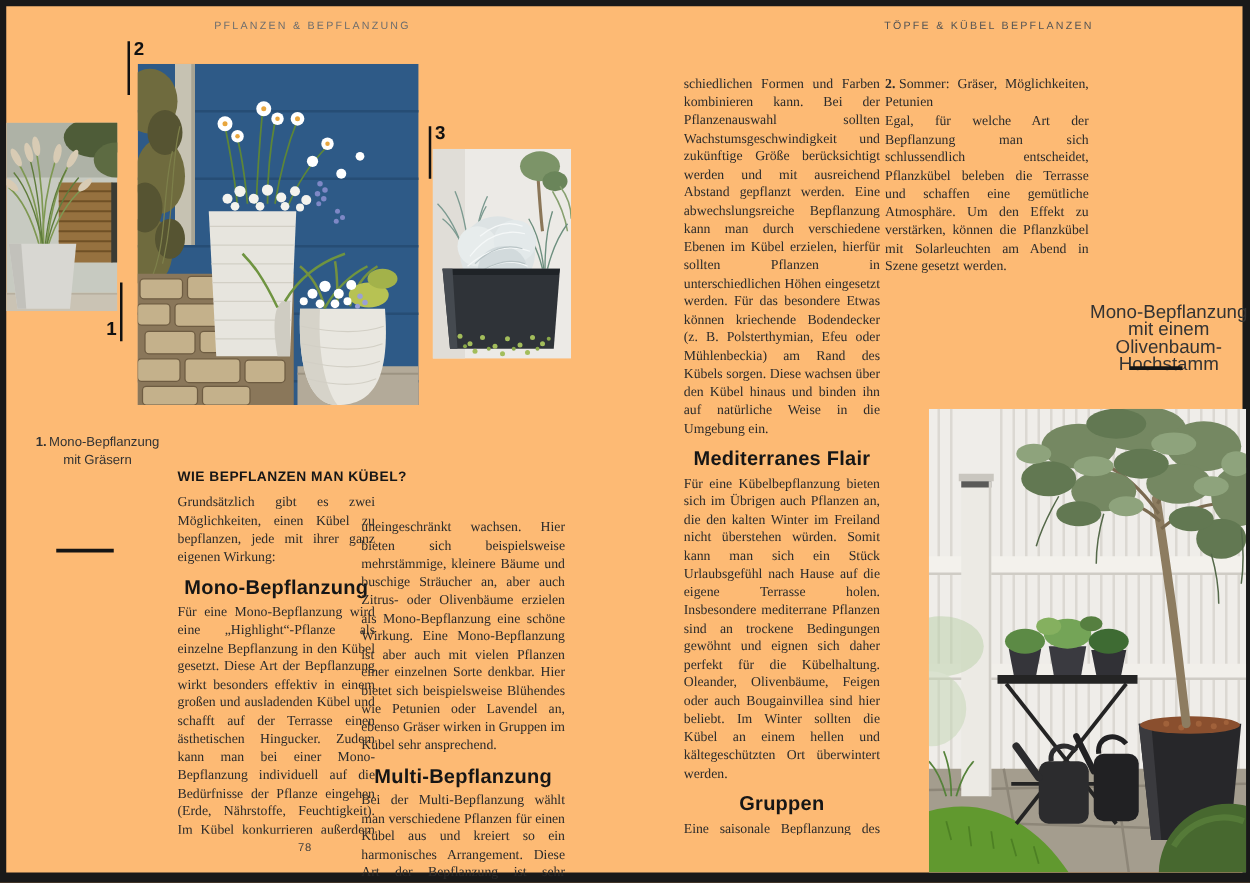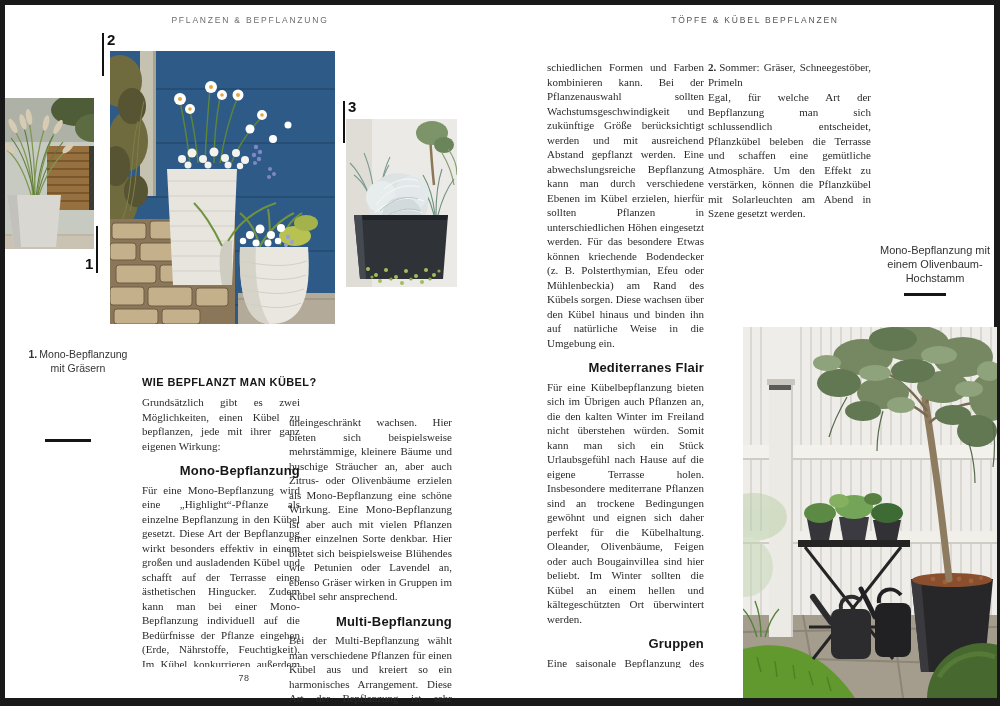--- a/index.html
+++ b/index.html
@@ -1,57 +1,57 @@
 <!DOCTYPE html>
 <html lang="de"><head>
 <meta charset="utf-8">
 <style>
   html,body{margin:0;padding:0;background:#191919;}
   #stage{position:relative;width:1000px;height:706px;background:#191919;overflow:hidden;
          font-family:"Liberation Sans",sans-serif;}
-  #spread{position:absolute;left:5px;top:5px;width:989px;height:693px;background:#ffffff;}
+  #spread{position:absolute;left:5px;top:5px;width:989px;height:693px;background:#fdba74;}
   .abs{position:absolute;}
 
   
   .runhead{font-size:8.5px;letter-spacing:1.8px;color:#6d6d6d;text-transform:uppercase;
            text-align:center;font-weight:500;}
 
   
   .marker-num{font-size:15px;font-weight:700;color:#111;font-family:"Liberation Sans",sans-serif;}
   .marker-line{background:#111;width:1.5px;position:absolute;}
 
   
   .caplist{width:118px;font-size:10.5px;line-height:14px;color:#333;}
   .caplist p{margin:0 0 7px 4px;text-align:center;}
   .caplist b{font-weight:700;margin-right:2px;}
   .cap-rule{background:#151515;height:3px;}
-  .cap-right{width:130px;font-size:11px;line-height:14px;color:#333;text-align:center;}
+  .cap-right{width:130px;font-size:15px;line-height:14px;color:#333;text-align:center;}
 
   
   .headline{font-size:11px;font-weight:700;letter-spacing:.4px;color:#161616;white-space:nowrap;}
   .col{font-family:"Liberation Serif","DejaVu Serif",serif;font-size:11px;line-height:14.5px;
        color:#2b2b2b;text-align:justify;overflow:hidden;}
   .col p{margin:0;}
-  .subhead{font-family:"Liberation Sans",sans-serif;font-size:13px;font-weight:700;color:#161616;
-           margin:11px 0 4px 0 !important;text-align:right;letter-spacing:.2px;}
+  .subhead{font-family:"Liberation Sans",sans-serif;font-size:16px;font-weight:700;color:#161616;
+           margin:11px 0 4px 0 !important;text-align:center;letter-spacing:.2px;}
   .li b{font-family:"Liberation Serif","DejaVu Serif",serif;font-weight:700;margin-right:3px;}
   .after-list{margin-top:1px !important;}
   .pagenum{font-size:9px;color:#3f3f3f;text-align:center;letter-spacing:.5px;}
 
   .photo{overflow:hidden;}
   .photo svg{display:block;}
 </style>
 </head>
 <body>
 
 <div id="stage">
   <div id="spread">
 
     <div class="abs runhead" style="left:130px;top:10px;width:230px;">PFLANZEN &amp; BEPFLANZUNG</div>
-    <div class="abs runhead" style="left:630px;top:10px;width:240px;color:#545454;">TÖPFE &amp; KÜBEL BEPFLANZEN</div>
+    <div class="abs runhead" style="left:630px;top:10px;width:240px;color:#545454;text-align:right;">TÖPFE &amp; KÜBEL BEPFLANZEN</div>
 
     <div class="abs photo" style="left:0;top:93px;width:89px;height:151px;">
       <svg width="89" height="151" viewBox="0 0 89 151">
         <rect width="89" height="151" fill="#c7cac1"></rect>
         <rect x="0" y="0" width="89" height="44" fill="#aeb2a6"></rect>
         <ellipse cx="72" cy="12" rx="26" ry="16" fill="#4e5c38"></ellipse>
         <ellipse cx="88" cy="30" rx="18" ry="14" fill="#5d6b42"></ellipse>
         <rect x="42" y="48" width="43" height="64" fill="#96713f"></rect>
         <g stroke="#6f5026" stroke-width="1.6">
           <line x1="42" y1="55" x2="85" y2="55"></line>
@@ -312,21 +312,21 @@
             <circle cx="93" cy="152" r="1.6"></circle>
         </g>
       </svg>
     </div>
 
     <div class="abs caplist" style="left:12px;top:342px;">
       <p><b>1.</b><span>Mono-Bepflanzung mit Gräsern</span></p>
     </div>
     <div class="abs cap-rule" style="left:40px;top:434px;width:46px;"></div>
 
-    <div class="abs headline" style="left:137px;top:371px;">WIE BEPFLANZT MAN KÜBEL?</div>
+    <div class="abs headline" style="left:137px;top:371px;">WIE BEPFLANZEN MAN KÜBEL?</div>
 
     <div class="abs col" style="left:137px;top:390px;width:158px;height:272px;">
       <p>Grundsätzlich gibt es zwei Möglichkeiten, einen Kübel zu bepflanzen, jede mit ihrer ganz eigenen Wirkung:</p>
       <p class="subhead">Mono-Bepflanzung</p>
       <p>Für eine Mono-Bepflanzung wird eine „Highlight“-Pflanze als einzelne Bepflanzung in den Kübel gesetzt. Diese Art der Bepflanzung wirkt besonders effektiv in einem großen und ausladenden Kübel und schafft auf der Terrasse einen ästhetischen Hingucker. Zudem kann man bei einer Mono-Bepflanzung individuell auf die Bedürfnisse der Pflanze eingehen (Erde, Nährstoffe, Feuchtigkeit). Im Kübel konkurrieren außerdem keine weiteren Pflanzen um Nährstoffe und Feuchtigkeit, und die Pflanze kann</p>
     </div>
 
     <div class="abs col" style="left:284px;top:371px;width:163px;height:292px;margin-top:39px;">
       <p>uneingeschränkt wachsen. Hier bieten sich beispielsweise mehrstämmige, kleinere Bäume und buschige Sträucher an, aber auch Zitrus- oder Olivenbäume erzielen als Mono-Bepflanzung eine schöne Wirkung. Eine Mono-Bepflanzung ist aber auch mit vielen Pflanzen einer einzelnen Sorte denkbar. Hier bietet sich beispielsweise Blühendes wie Petunien oder Lavendel an, ebenso Gräser wirken in Gruppen im Kübel sehr ansprechend.</p>
       <p class="subhead">Multi-Bepflanzung</p>
@@ -337,21 +337,21 @@
 
     <div class="abs col" style="left:542px;top:55px;width:157px;height:608px;">
       <p>schiedlichen Formen und Farben kombinieren kann. Bei der Pflanzenauswahl sollten Wachstumsgeschwindigkeit und zukünftige Größe berücksichtigt werden und mit ausreichend Abstand gepflanzt werden. Eine abwechslungsreiche Bepflanzung kann man durch verschiedene Ebenen im Kübel erzielen, hierfür sollten Pflanzen in unterschiedlichen Höhen eingesetzt werden. Für das besondere Etwas können kriechende Bodendecker (z. B. Polsterthymian, Efeu oder Mühlenbeckia) am Rand des Kübels sorgen. Diese wachsen über den Kübel hinaus und binden ihn auf natürliche Weise in die Umgebung ein.</p>
       <p class="subhead">Mediterranes Flair</p>
       <p>Für eine Kübelbepflanzung bieten sich im Übrigen auch Pflanzen an, die den kalten Winter im Freiland nicht überstehen würden. Somit kann man sich ein Stück Urlaubsgefühl nach Hause auf die eigene Terrasse holen. Insbesondere mediterrane Pflanzen sind an trockene Bedingungen gewöhnt und eignen sich daher perfekt für die Kübelhaltung. Oleander, Olivenbäume, Feigen oder auch Bougainvillea sind hier beliebt. Im Winter sollten die Kübel an einem hellen und kältegeschützten Ort überwintert werden.</p>
       <p class="subhead">Gruppen</p>
       <p>Eine saisonale Bepflanzung des Kübels ist ebenfalls sehr beliebt. Das ermöglicht einen abwechslungsreichen Look der Kübel das ganze Jahr hindurch. Hier sind einige Inspirationen für eine saisonale Bepflanzung durch das ganze Jahr:</p>
     </div>
 
     <div class="abs col" style="left:703px;top:55px;width:163px;height:250px;">
-      <p class="li"><b>2.</b><span>Sommer: Gräser, Schneegestöber, Primeln</span></p>
+      <p class="li"><b>2.</b><span>Sommer: Gräser, Möglichkeiten, Petunien</span></p>
       <p class="after-list">Egal, für welche Art der Bepflanzung man sich schlussendlich entscheidet, Pflanzkübel beleben die Terrasse und schaffen eine gemütliche Atmosphäre. Um den Effekt zu verstärken, können die Pflanzkübel mit Solarleuchten am Abend in Szene gesetzt werden.</p>
     </div>
 
     <div class="abs cap-right" style="left:865px;top:238px;">Mono-Bepflanzung mit einem Olivenbaum-Hochstamm</div>
     <div class="abs cap-rule" style="left:899px;top:288px;width:42px;"></div>
 
     <div class="abs photo" style="left:738px;top:322px;width:254px;height:371px;">
       <svg width="254" height="371" viewBox="0 0 254 371">
         <rect width="254" height="371" fill="#efede9"></rect>
         <g stroke="#dbd8d2" stroke-width="2">

